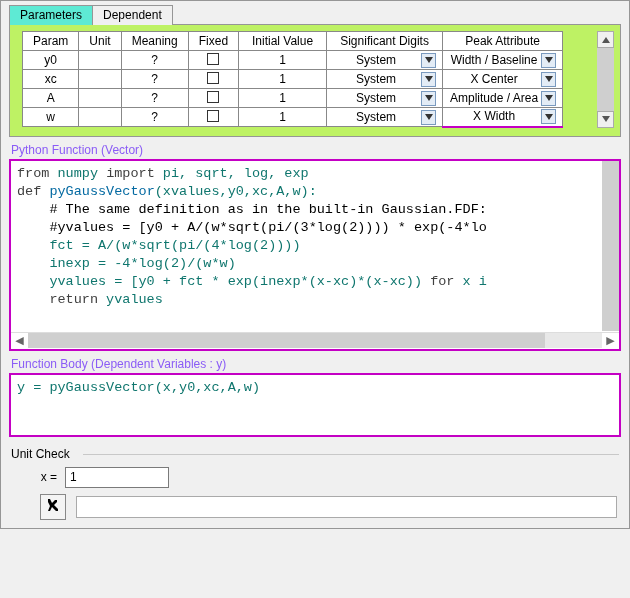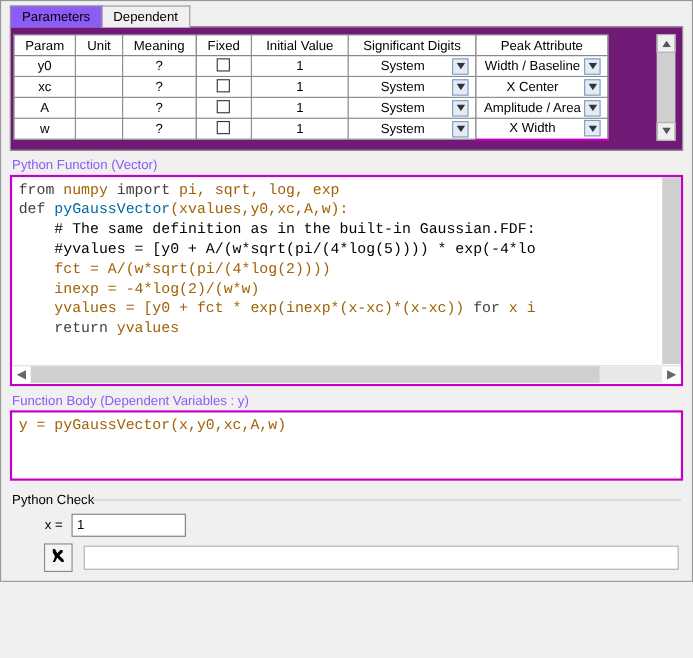--- a/index.html
+++ b/index.html
@@ -26,27 +26,27 @@
     border-bottom: none;
     padding: 2px 10px 3px 10px;
     background: #f0f0f0;
     font-size: 12px;
     position: relative;
     top: 1px;
     cursor: default;
     margin-right: -1px;
   }
   .tab.active {
-    background: #8b5cf6;
+    background: #5eead4;
     z-index: 2;
   }
   .tab-content {
     border: 1px solid #969696;
-    background: #701a75;
-    padding: 6px 6px 8px 2px;
+    background: #bef264;
+    padding: 6px 6px 8px 12px;
     display: flex;
     align-items: flex-start;
   }
   .grid-wrap {
     flex: 1;
     display: flex;
   }
   table.param-grid {
     border-collapse: collapse;
     font-size: 12px;
@@ -174,21 +174,21 @@
   pre.code {
     margin: 0;
     font-family: "Courier New", monospace;
     font-size: 13.5px;
     line-height: 18px;
     white-space: pre;
   }
   .kw-orange { color: #404040; }
   .kw-blue { color: #0369a1; }
   .kw-red { color: #000000; }
-  .plain { color: #a16207; }
+  .plain { color: #0f766e; }
 
   .quickcheck {
     margin-top: 10px;
   }
   .qc-title {
     font-size: 12px;
     margin-bottom: 2px;
     padding-left: 2px;
     position: relative;
   }
@@ -387,21 +387,21 @@
         </div>
     </div>
   </div>
 
   <div class="section-label">Python Function (Vector)</div>
   <div class="code-box" style="height:192px;">
     <div class="code-inner" style="height:174px;">
 <pre class="code"><span class="kw-orange">from</span><span class="plain"> numpy </span><span class="kw-orange">import</span><span class="plain"> pi, sqrt, log, exp</span>
 <span class="kw-orange">def</span><span class="kw-blue"> pyGaussVector</span><span class="plain">(xvalues,y0,xc,A,w):</span>
 <span class="kw-red">    # The same definition as in the built-in Gaussian.FDF:</span>
-<span class="kw-red">    #yvalues = [y0 + A/(w*sqrt(pi/(4*log(5)))) * exp(-4*lo</span>
+<span class="kw-red">    #yvalues = [y0 + A/(w*sqrt(pi/(3*log(2)))) * exp(-4*lo</span>
 <span class="plain">    fct = A/(w*sqrt(pi/(4*log(2))))</span>
 <span class="plain">    inexp = -4*log(2)/(w*w)</span>
 <span class="plain">    yvalues = [y0 + fct * exp(inexp*(x-xc)*(x-xc)) </span><span class="kw-orange">for</span><span class="plain"> x i</span>
 <span class="plain">    </span><span class="kw-orange">return</span><span class="plain"> yvalues</span></pre>
     </div>
     <div class="code-scroll-v"></div>
     <div class="code-scroll-h">
       <div class="h-arrow">◀</div>
       <div class="h-track">
           <div class="h-thumb"></div>
@@ -411,21 +411,21 @@
   </div>
 
   <div class="section-label">Function Body (Dependent Variables : y)</div>
   <div class="code-box func-body">
     <div class="code-inner">
 <pre class="code"><span class="plain">y = pyGaussVector(x,y0,xc,A,w)</span></pre>
     </div>
   </div>
 
   <div class="quickcheck">
-    <div class="qc-title">Python Check</div>
+    <div class="qc-title">Unit Check</div>
     <div class="qc-row">
       <div class="qc-label">x =</div>
       <input class="qc-input" value="1" style="">
     </div>
     <div class="qc-row">
       <div class="qc-btn">
         <span>
           <svg width="16" height="16" viewBox="0 0 16 16">
               <path d="M3 2 L5 2 L7 6 L10 3 L12 3 L12 5 L9 8 L13 12 L13 14 L11 14 L7 10 L5 14 L3 14 L5 9 L3 5 Z" fill="#000"></path>
             </svg>

